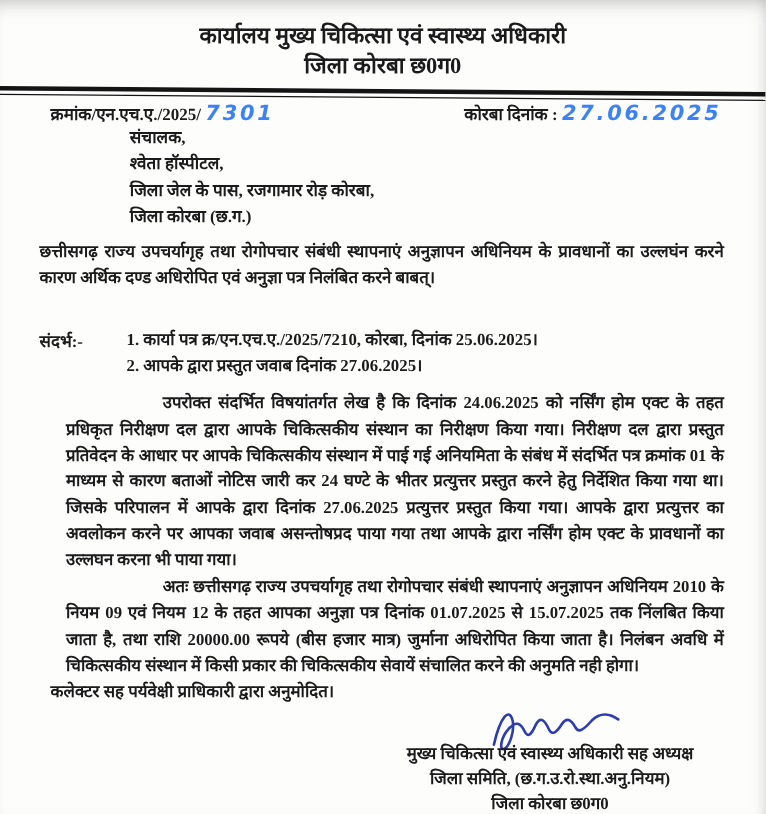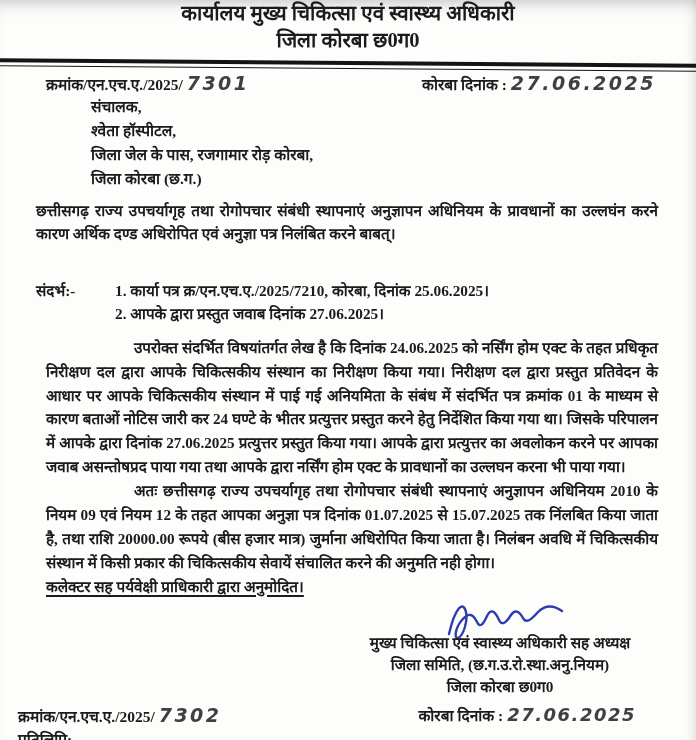--- a/index.html
+++ b/index.html
@@ -1,39 +1,39 @@
 <!DOCTYPE html>
 <html><head>
 <meta charset="utf-8">
 <style>
   html,body{margin:0;padding:0;background:#e8e8e8;}
   .page{
     width:696px;height:740px;background:#fdfdfc;position:relative;overflow:hidden;
     font-family:"Liberation Serif","DejaVu Sans",serif;color:#1b1b1b;
     box-shadow:inset 0 14px 18px -14px rgba(120,120,120,.55), inset -10px 0 14px -12px rgba(150,150,150,.5);
   }
-  .hdr{ text-align:center; font-weight:bold; font-size:20.5px; line-height:1.32; }
+  .hdr{ text-align:center; padding-top:20px; font-weight:bold; font-size:20.5px; line-height:1.32; }
   .rule{ height:3px; border-top:4px solid #141414; border-bottom:1.6px solid #141414;
          margin:7px -6px 0 -6px; transform:rotate(0.45deg); }
   .refrow{ display:flex; justify-content:space-between; align-items:baseline;
            padding:3px 40px 0 46px; font-weight:bold; font-size:15.5px; }
-  .hand{ color:#404040; font-family:"DejaVu Sans",cursive,sans-serif; font-style:italic;
+  .hand{ color:#3b82f6; font-family:"DejaVu Sans",cursive,sans-serif; font-style:italic;
          font-weight:600; font-size:19px; letter-spacing:2.5px; white-space:nowrap; }
   .hand.sm{ font-size:18px; letter-spacing:1.5px; }
   .to-label{ padding-left:46px; font-weight:bold; font-size:15.5px; }
-  .address{ padding-left:91px; font-weight:bold; font-size:15.5px; line-height:1.55; }
+  .address{ padding-left:118px; font-weight:bold; font-size:15.5px; line-height:1.55; }
   .labrow{ display:flex; padding:9px 38px 0 36px; font-size:15.3px; font-weight:bold; }
   .labrow .lab{ width:79px; flex-shrink:0; }
   .labrow .txt{ text-align:justify; line-height:1.5; }
   .reflist div{ line-height:1.5; }
-  .para{ padding:0 38px 0 46px; font-size:15.2px; font-weight:bold; text-align:justify;
+  .para{ padding:0 38px 0 60px; font-size:15.2px; font-weight:bold; text-align:justify;
          text-indent:88px; line-height:1.57; margin-top:10px; }
   .para.p2{ margin-top:0; }
   .approval{ margin:1px 38px 0 46px; font-size:15.3px; font-weight:bold;
-             text-decoration:underline; text-decoration-thickness:1.5px; text-underline-offset:3px; }
+             text-decoration-thickness:1.5px; text-underline-offset:3px; }
   .sigwrap{ width:350px; margin-left:325px; margin-top:2px; text-align:center;
             font-weight:bold; font-size:15.3px; line-height:1.45; }
   .sigscribble{ display:block; margin:0 auto -8px auto; }
   .botrow{ display:flex; justify-content:space-between; align-items:flex-start;
            padding:6px 60px 0 18px; font-weight:bold; font-size:15.5px; }
   .copy{ padding-left:18px; font-weight:bold; font-size:15.5px; margin-top:1px; }
 </style>
 </head>
 <body>
 

